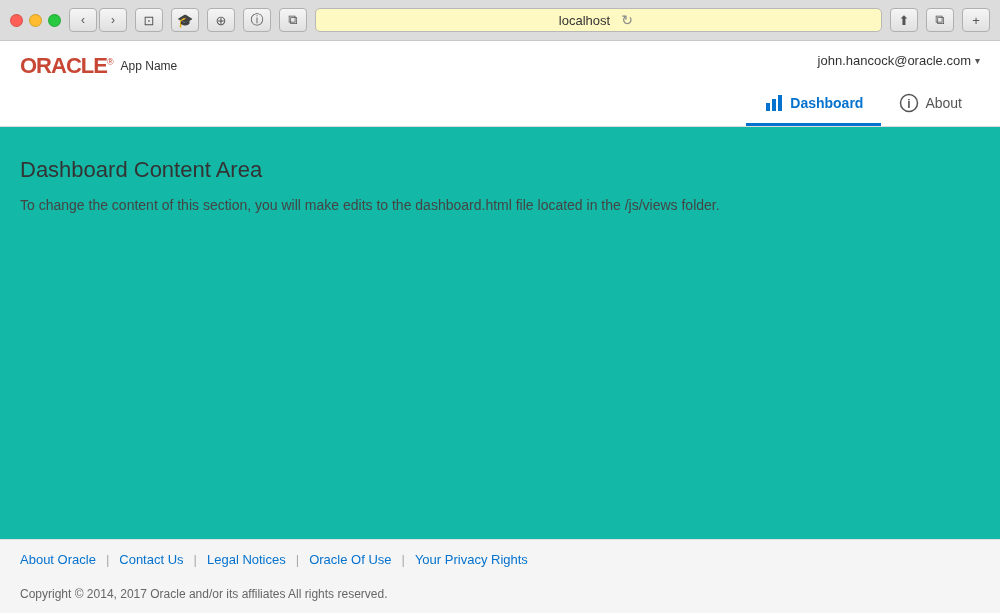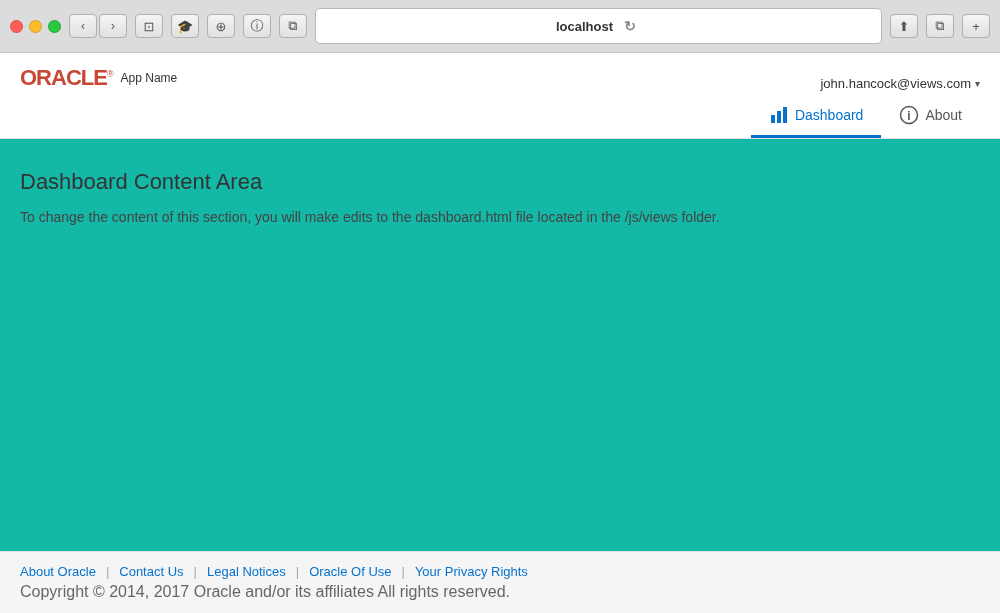--- a/index.html
+++ b/index.html
@@ -65,31 +65,30 @@
       border-radius: 4px;
       display: flex;
       align-items: center;
       justify-content: center;
       cursor: pointer;
       font-size: 13px;
       color: #555;
     }
     .address-bar {
       flex: 1;
-      height: 36px;
+      height: 24px;
       border: 1px solid #b8b8b8;
       border-radius: 5px;
-      background: #ffffff;
+      background: #fef9c3;
       display: flex;
       align-items: center;
       justify-content: center;
       font-size: 13px;
       color: #333;
       gap: 6px;
-      font-weight: bold;
     }
     .refresh-btn {
       width: 22px;
       height: 22px;
       display: flex;
       align-items: center;
       justify-content: center;
       color: #888;
       font-size: 14px;
     }
@@ -103,21 +102,21 @@
     }
 
     
     .app-header {
       background: white;
       border-bottom: 1px solid #ddd;
       flex-shrink: 0;
     }
     .app-header-top {
       display: flex;
-      align-items: flex-end;
+      align-items: flex-start;
       justify-content: space-between;
       padding: 12px 20px 4px 20px;
     }
     .oracle-logo {
       display: flex;
       align-items: center;
       gap: 8px;
     }
     .oracle-wordmark {
       font-size: 22px;
@@ -161,21 +160,21 @@
       font-size: 14px;
       color: #555;
       cursor: pointer;
       border-bottom: 3px solid transparent;
       text-decoration: none;
       font-weight: normal;
     }
     .nav-tab.active {
       color: #0572ce;
       border-bottom: 3px solid #0572ce;
-      font-weight: 400;
+      font-weight: 700;
     }
     .tab-icon {
       font-size: 18px;
     }
     .tab-icon.dashboard { color: #0572ce; }
     .tab-icon.incidents { color: #555; }
     .tab-icon.customers { color: #555; }
     .tab-icon.about { color: #555; }
 
     
@@ -200,35 +199,35 @@
     .app-footer {
       background: #f5f5f5;
       border-top: 1px solid #e0e0e0;
       padding: 12px 20px;
       flex-shrink: 0;
     }
     .footer-links {
       display: flex;
       gap: 0;
       align-items: center;
-      margin-bottom: 4px;
+      margin-bottom: 20px;
     }
     .footer-link {
       font-size: 13px;
       color: #0572ce;
       text-decoration: none;
       cursor: pointer;
     }
     .footer-separator {
       color: #aaa;
       margin: 0 10px;
       font-size: 13px;
     }
     .footer-copyright {
-      font-size: 16px;
+      font-size: 12px;
       color: #666;
     }
 
     
     .icon-svg {
       display: inline-flex;
       align-items: center;
       justify-content: center;
     }
   </style>
@@ -265,21 +264,21 @@
 
   <div class="app-header">
     <div class="app-header-top">
       <div class="oracle-logo">
         <span class="oracle-wordmark">
           ORACLE<sup style="font-size:9px;font-weight:normal;">®</sup>
         </span>
         <span class="app-name">App Name</span>
       </div>
       <div class="user-menu">
-        <span class="user-email">john.hancock@views.com</span>
+        <span class="user-email">john.hancock@oracle.com</span>
         <span class="dropdown-arrow">▾</span>
       </div>
     </div>
 
     <div class="nav-tabs">
 
       <div class="nav-tab active">
         <span class="tab-icon dashboard icon-svg">
           <svg width="20" height="20" viewBox="0 0 20 20" fill="none">
             <rect x="2" y="10" width="4" height="8" fill="#0572ce"></rect>

